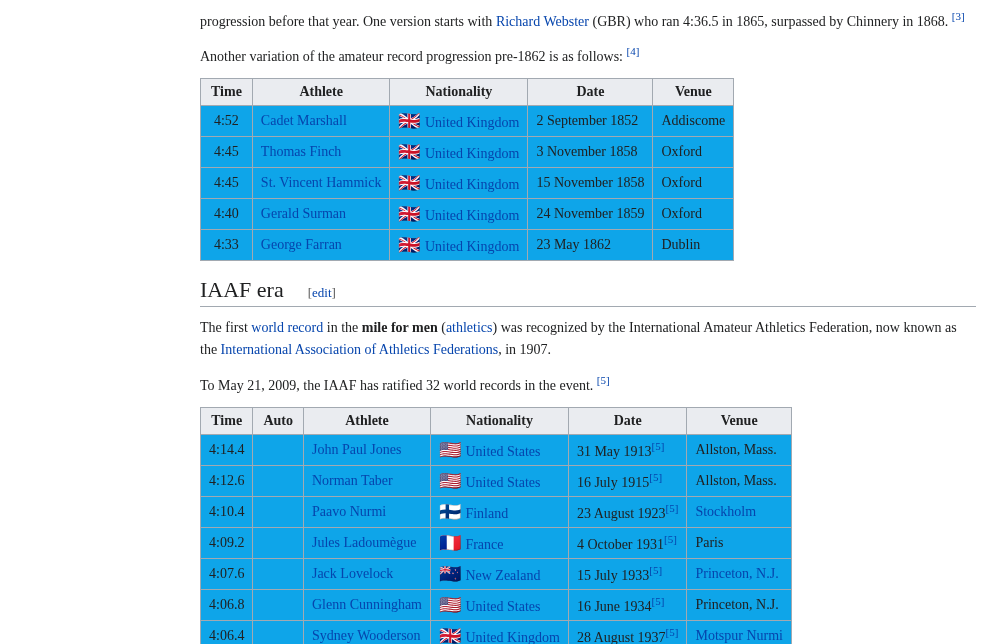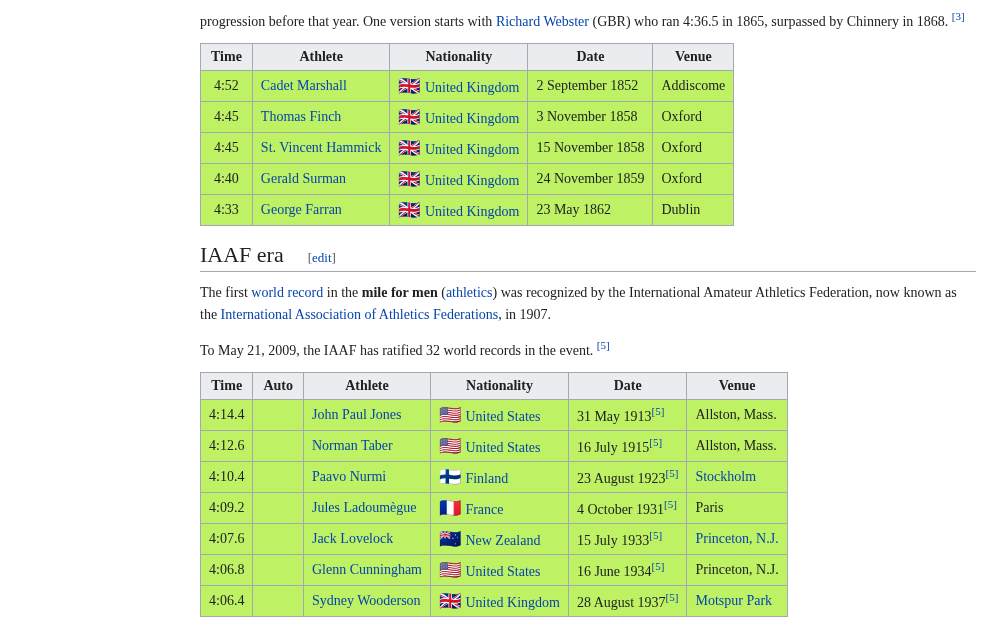--- a/index.html
+++ b/index.html
@@ -24,21 +24,21 @@
     }
     sup a {
       color: #0645ad;
       font-size: 11px;
     }
 
     
     table.wikitable {
       border-collapse: collapse;
       margin: 10px 0 16px 0;
-      background: #bef264;
+      background: #0ea5e9;
       border: 1px solid #a2a9b1;
       width: auto;
       padding-left: 8px;
     }
     table.wikitable th {
       background: #eaecf0;
       border: 1px solid #a2a9b1;
       padding: 5px 10px;
       font-weight: bold;
       text-align: center;
@@ -73,20 +73,24 @@
 </head>
 <body>
 
 <div class="page-content">
 
   <p>
     <span>progression before that year. One version starts with </span><a href="#">Richard Webster</a><span> (GBR) who ran 4:36.5 in 1865, surpassed by Chinnery in 1868.</span>
     <sup><a href="#">[3]</a></sup>
   </p>
 
+  <p>
+    <span>Another variation of the amateur record progression pre-1862 is as follows:</span>
+    <sup><a href="#">[4]</a></sup>
+  </p>
 
   <table class="wikitable">
     <thead>
       <tr>
         <th>Time</th>
         <th>Athlete</th>
         <th>Nationality</th>
         <th>Date</th>
         <th>Venue</th>
       </tr>
@@ -205,18 +209,18 @@
           <td><span style="font-size:18px;margin-right:4px;">🇺🇸</span><a href="#" style="color:#0645ad;">United States</a></td>
           <td>16 June 1934<sup><a href="#" style="color:#0645ad;">[5]</a></sup></td>
           <td>Princeton, N.J.</td>
         </tr>
         <tr>
           <td style="text-align: center;">4:06.4</td>
           <td style="text-align: center;"></td>
           <td><a href="#" style="color: rgb(6, 69, 173);">Sydney Wooderson</a></td>
           <td><span style="font-size:18px;margin-right:4px;">🇬🇧</span><a href="#" style="color:#0645ad;">United Kingdom</a></td>
           <td>28 August 1937<sup><a href="#" style="color:#0645ad;">[5]</a></sup></td>
-          <td><a href="#" style="color:#0645ad;">Motspur Park</a></td>
+          <td><a href="#" style="color:#0645ad;">Motspur Nurmi</a></td>
         </tr>
       </tbody>
   </table>
 
 </div>
 
 </body></html>

